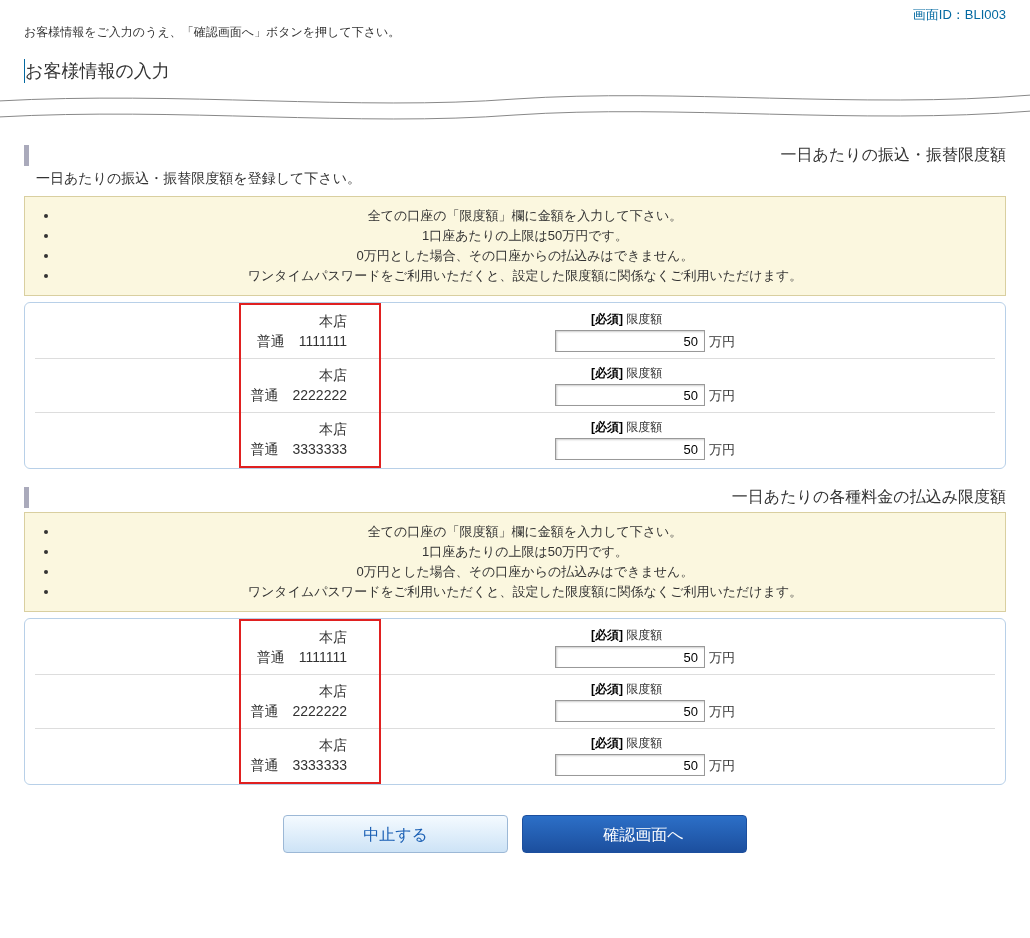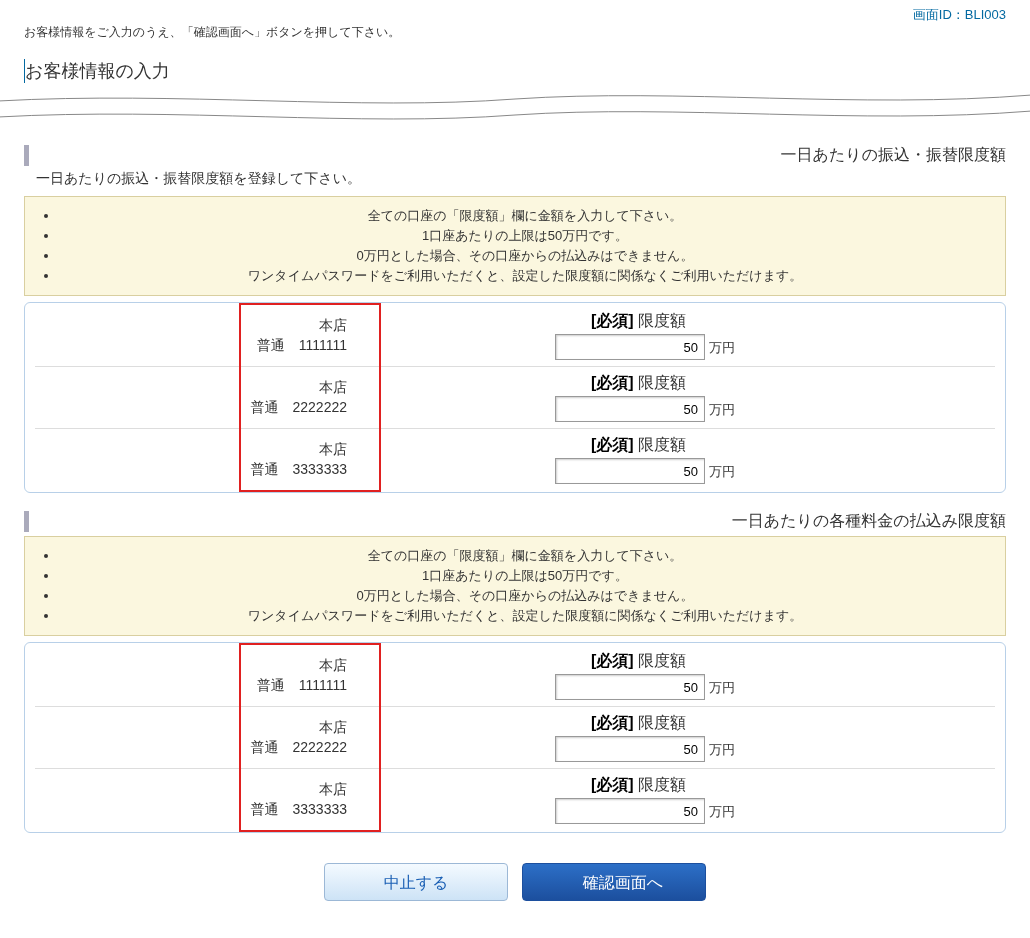--- a/index.html
+++ b/index.html
@@ -91,30 +91,30 @@
     flex: 0 0 200px;
     text-align: right;
     padding-right: 10px;
   }
   .acct-right {
     flex: 1;
     display: flex;
     flex-direction: column;
     justify-content: center;
   }
-  .label-line { font-size: 16px; padding-left: 36px; }
+  .label-line { font-size: 12px; padding-left: 36px; }
   .req { font-weight: bold; color: #000; }
   .input-line { margin-top: 2px; }
   .limit-input {
     width: 150px;
     height: 22px;
     border: 1px solid #999;
     box-shadow: inset 1px 1px 2px rgba(0,0,0,0.2);
     text-align: right;
-    padding: 12px 6px;
+    padding: 2px 6px;
     font-size: 13px;
   }
   .unit { margin-left: 0; font-size: 13px; }
   .highlight-box {
     position: relative;
   }
   .highlight-overlay {
     position: absolute;
     border: 2px solid #E02020;
     pointer-events: none;
@@ -122,21 +122,21 @@
     top: 0px;
     width: 142px;
     bottom: 0px;
   }
   .btn-row {
     text-align: center;
     margin-top: 30px;
   }
   .btn {
     display: inline-block;
-    width: 184px;
+    width: 225px;
     height: 38px;
     line-height: 36px;
     margin: 0 5px;
     font-size: 16px;
     border-radius: 4px;
     border: 1px solid #888;
     cursor: pointer;
     vertical-align: middle;
   }
   .btn-cancel {

